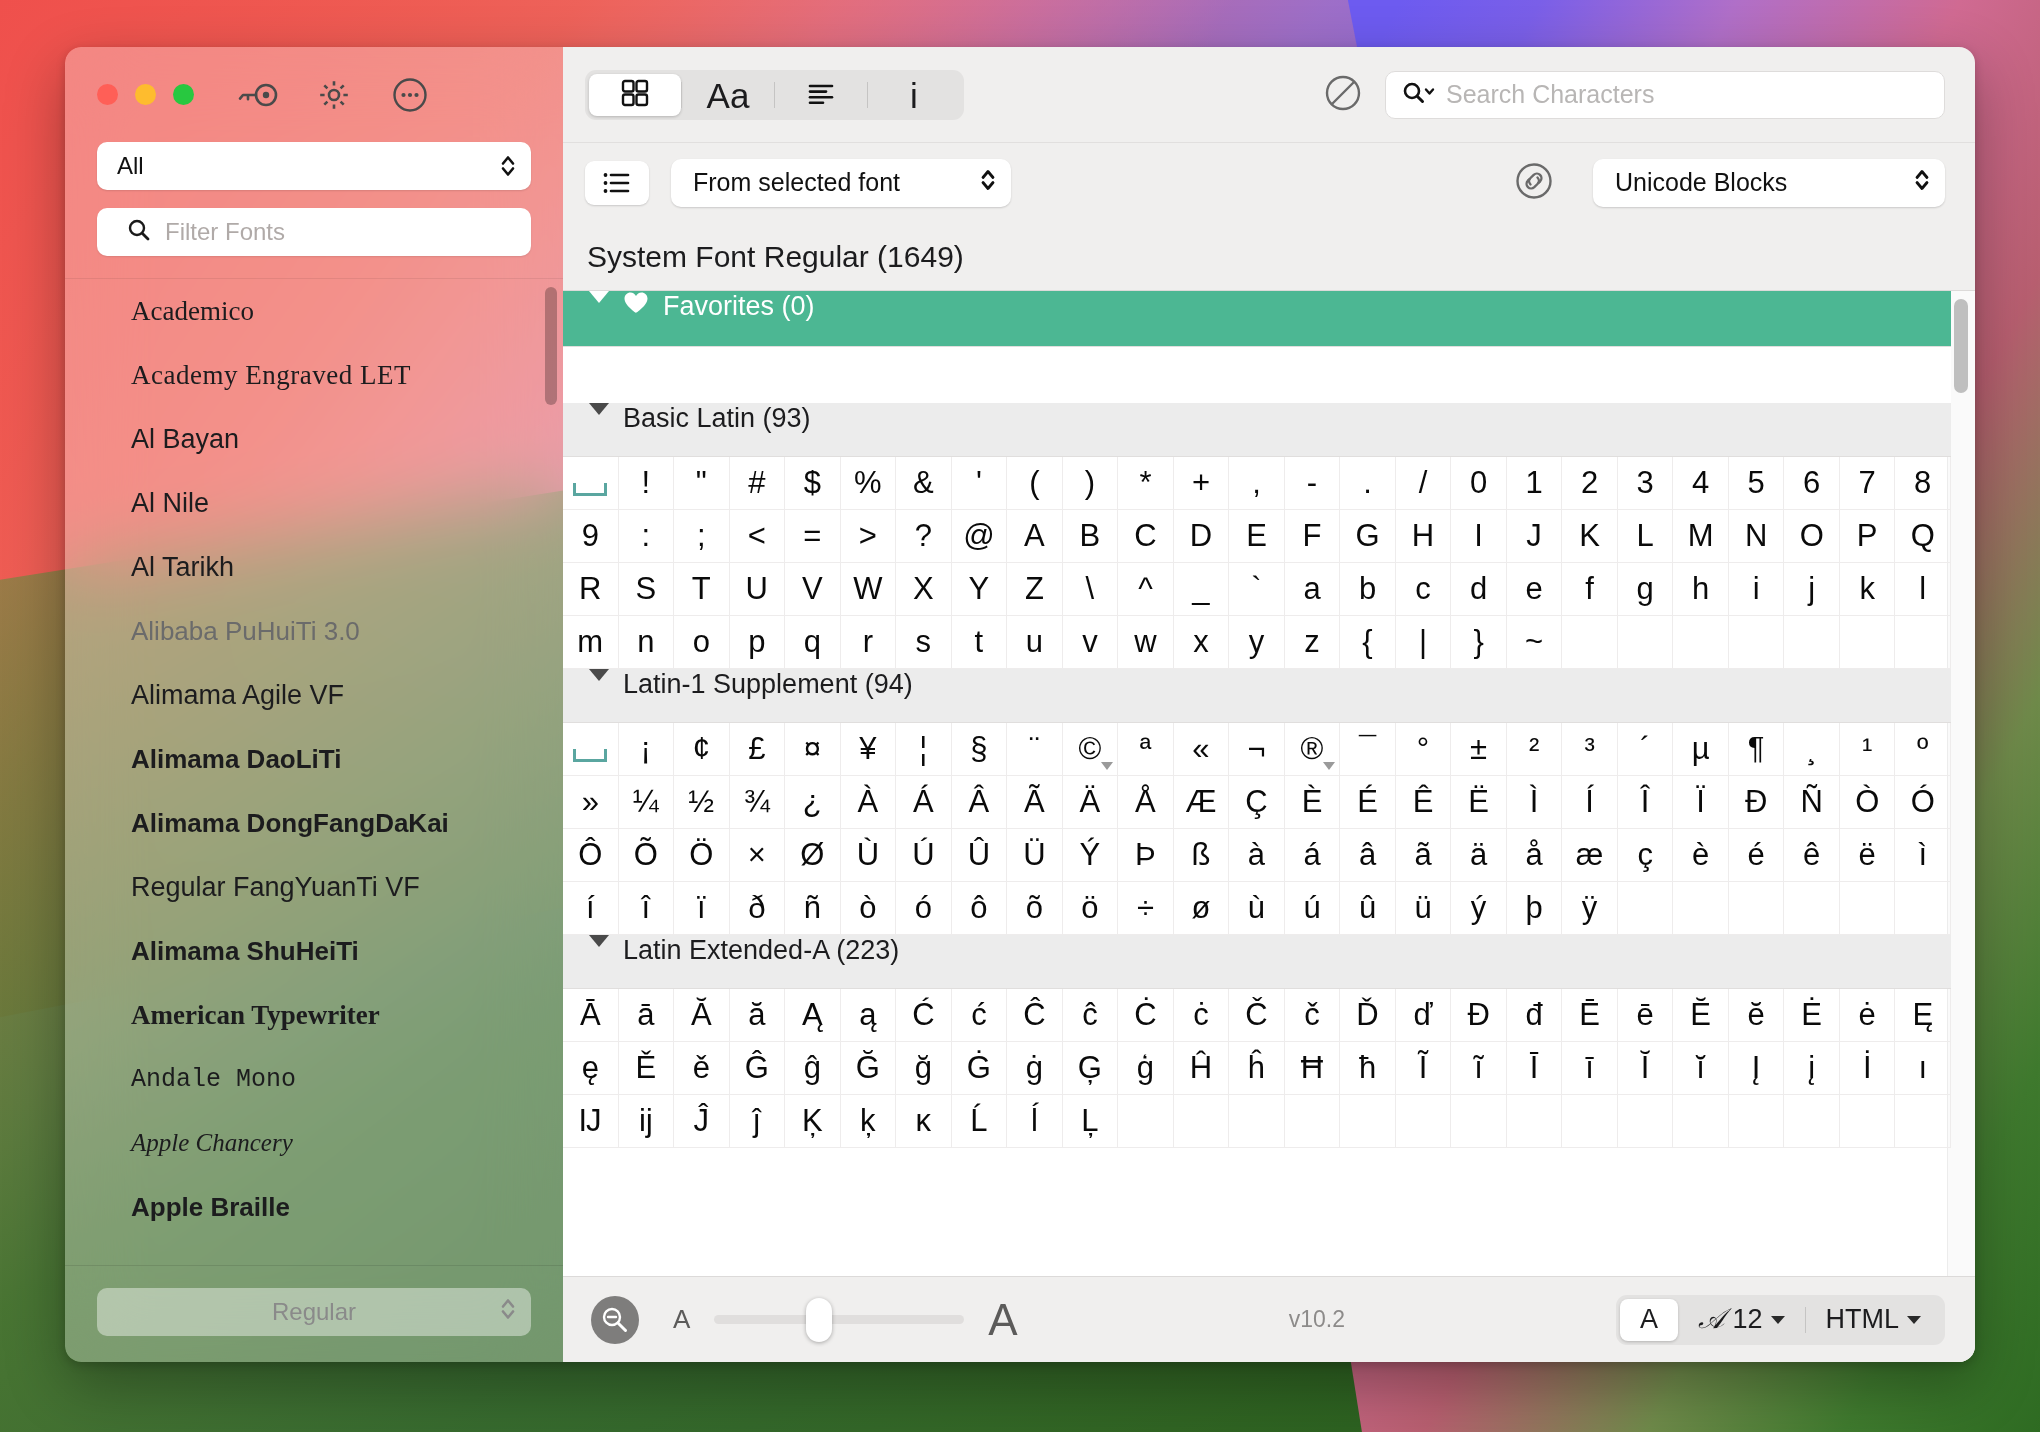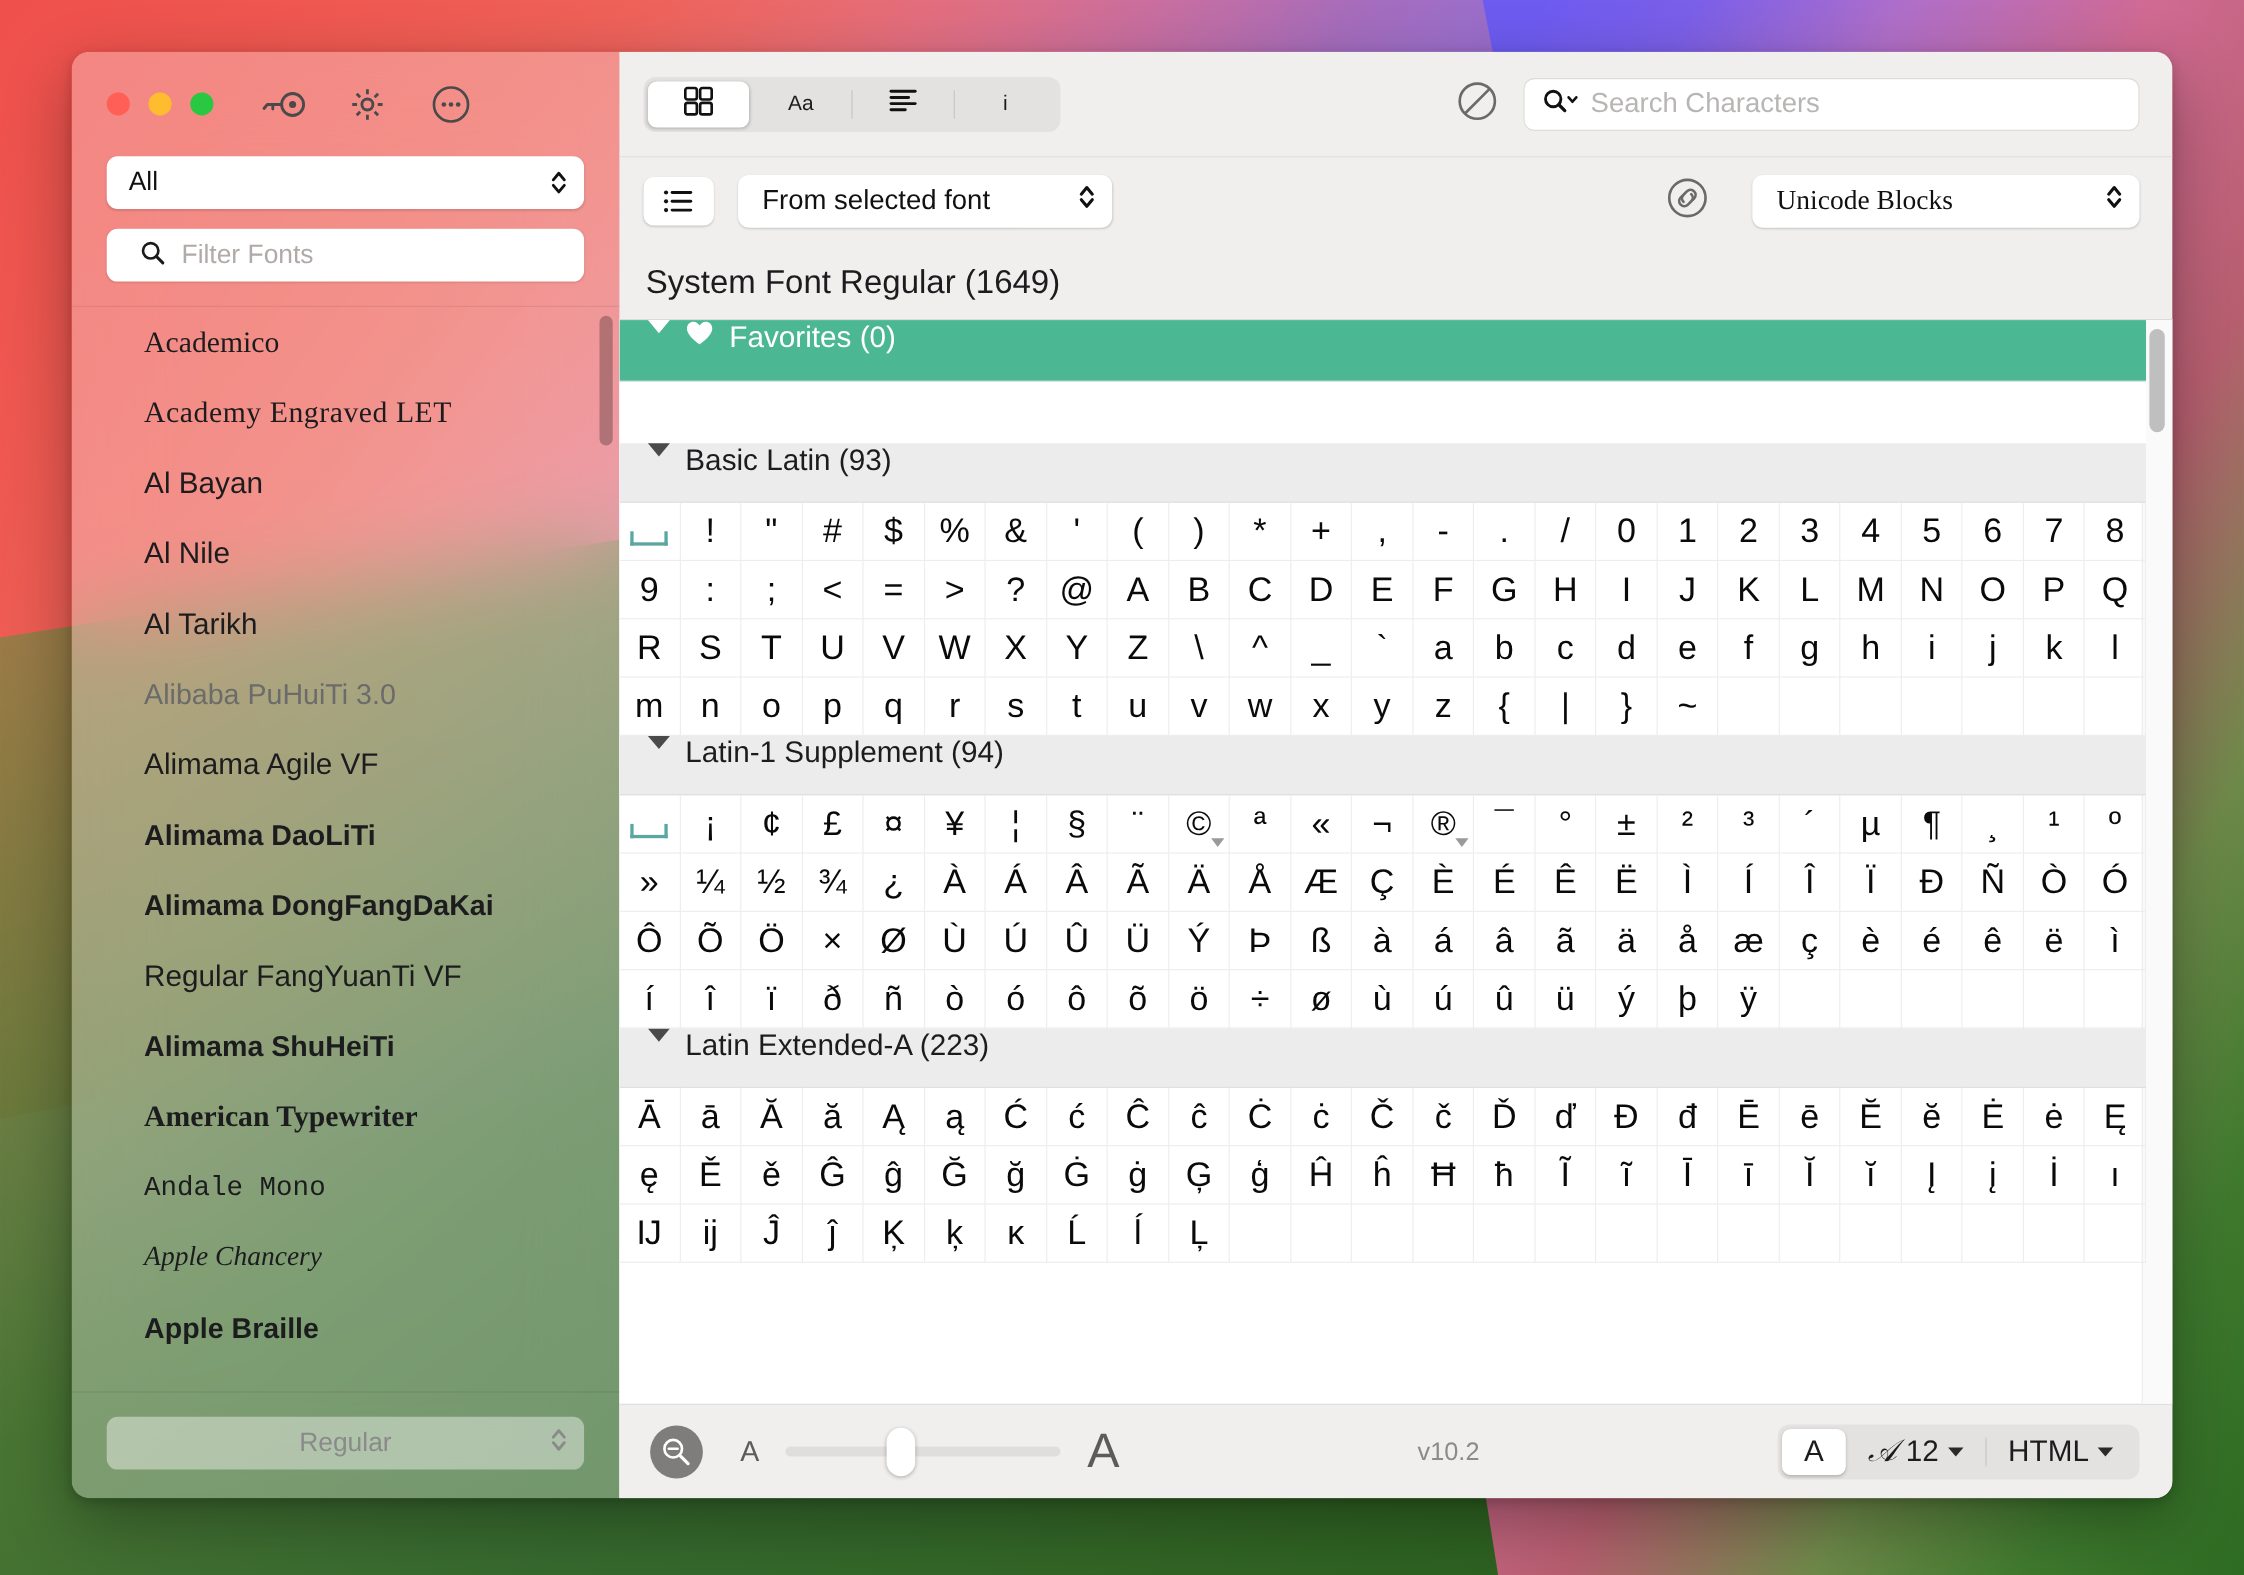--- a/index.html
+++ b/index.html
@@ -195,23 +195,23 @@
     align-items: center;
     background: #e3e2e1;
     border-radius: 11px;
     height: 50px;
     padding: 4px;
     margin-left: 0;
   }
   .seg {
     height: 42px;
     min-width: 92px;
-    display: flex; align-items: center; justify-content: center;
+    display: flex; align-items: flex-end; justify-content: center;
     border-radius: 8px;
-    font-size: 19px;
+    font-size: 35px;
     color: #1c1c1e;
     padding: 0 20px;
   }
   .seg.active { background: #fff; box-shadow: 0 1px 3px rgba(0,0,0,.2); }
   .seg-div { width: 1px; height: 26px; background: #c5c4c3; }
 
   .tb1-right { margin-left: auto; display: flex; align-items: center; gap: 22px; }
   .search {
     width: 560px; height: 48px;
     background: #fff;
@@ -601,21 +601,21 @@
         </div>
 
         <div class="tb2-right">
           <span>
             <svg width="42" height="42" viewBox="0 0 42 42">
               <circle cx="21" cy="21" r="16.5" fill="none" stroke="#6a6a6a" stroke-width="2.4"></circle>
               <path d="M17.5 24.5 a4.6 4.6 0 0 1 0-6.5 l3.2-3.2 a4.6 4.6 0 0 1 6.5 6.5 l-1.6 1.6" fill="none" stroke="#6a6a6a" stroke-width="2.4" stroke-linecap="round"></path>
               <path d="M24.5 17.5 a4.6 4.6 0 0 1 0 6.5 l-3.2 3.2 a4.6 4.6 0 0 1 -6.5 -6.5 l1.6 -1.6" fill="none" stroke="#6a6a6a" stroke-width="2.4" stroke-linecap="round"></path>
             </svg>
           </span>
-          <div class="selectpop" style="margin-left:16px;min-width:352px;font-family:Liberation Serif, serif;">
+          <div class="selectpop" style="margin-left:16px;min-width:352px;">
             <span>Unicode Blocks</span>
             <span class="chev">
               <svg width="18" height="30" viewBox="0 0 18 30">
                 <path d="M4 12.5 L9 6.5 L14 12.5" fill="none" stroke="#111" stroke-width="2.8" stroke-linecap="round" stroke-linejoin="round"></path>
                 <path d="M4 17.5 L9 23.5 L14 17.5" fill="none" stroke="#111" stroke-width="2.8" stroke-linecap="round" stroke-linejoin="round"></path>
               </svg>
             </span>
           </div>
         </div>
       </div>

